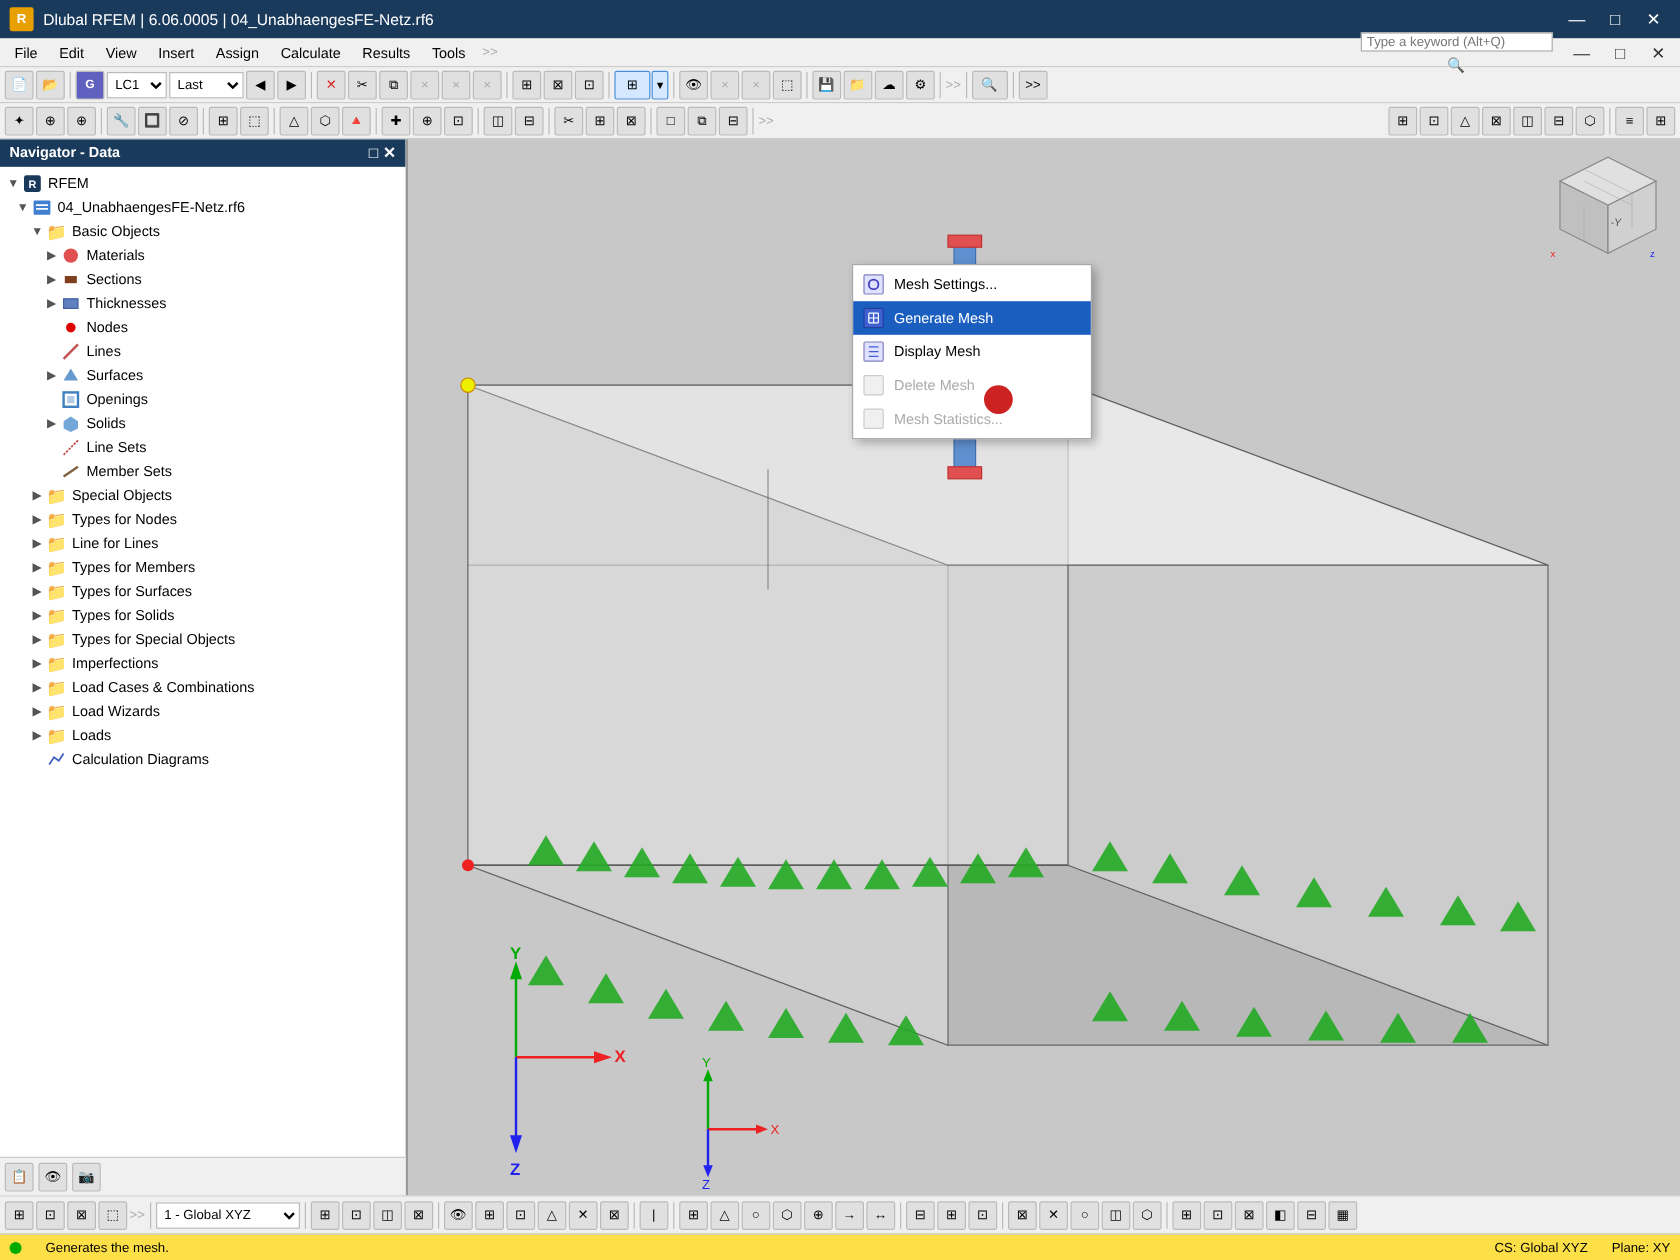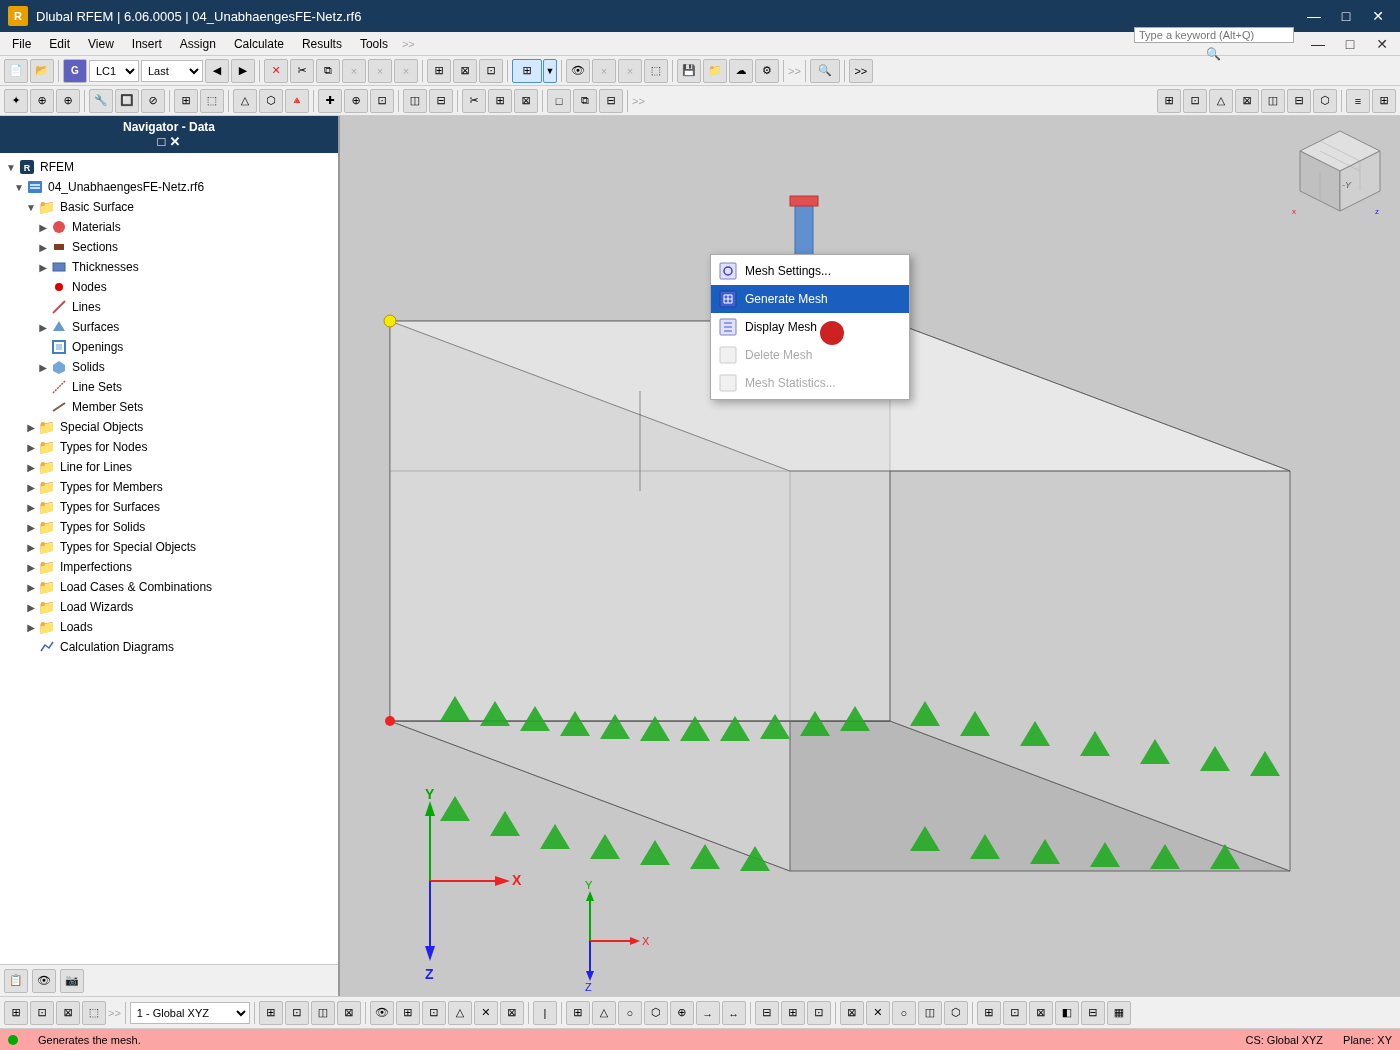--- a/index.html
+++ b/index.html
@@ -100,25 +100,23 @@
       border-right: 2px solid #999;
       display: flex;
       flex-direction: column;
       overflow: hidden;
     }
     .nav-header {
       background: #1a3a5c;
       color: white;
       padding: 4px 8px;
       display: flex;
-      align-items: center;
       justify-content: space-between;
       font-weight: bold;
       font-size: 12px;
-      flex-direction: column;
     }
     .nav-header-controls { display: flex; gap: 4px; }
     .nav-ctrl-btn { color: white; cursor: pointer; font-size: 13px; }
     .nav-tree {
       flex: 1;
       overflow-y: auto;
       padding: 4px 0;
     }
     .tree-item {
       display: flex;
@@ -143,21 +141,21 @@
     .viewport {
       flex: 1;
       background: #c8c8c8;
       position: relative;
       overflow: hidden;
     }
 
     
     .context-menu {
       position: absolute;
-      top: 138px;
+      top: 104px;
       left: 370px;
       background: white;
       border: 1px solid #aaa;
       box-shadow: 3px 3px 8px rgba(0,0,0,0.3);
       z-index: 100;
       min-width: 200px;
       padding: 2px 0;
     }
     .ctx-item {
       display: flex;
@@ -175,21 +173,21 @@
     .cube-nav {
       position: absolute;
       top: 10px;
       right: 10px;
       width: 100px;
       height: 100px;
     }
 
     
     .status-bar {
-      background: #fca5a5;
+      background: #fde047;
       border-top: 1px solid #ccc;
       height: 22px;
       display: flex;
       align-items: center;
       padding: 0 8px;
       font-size: 11px;
       gap: 20px;
     }
     .status-item { display: flex; align-items: center; gap: 4px; }
     .status-dot { width: 10px; height: 10px; background: #00aa00; border-radius: 50%; }
@@ -401,21 +399,21 @@
               <line x1="3" y1="6" x2="13" y2="6" stroke="white" stroke-width="1.5"></line>
               <line x1="3" y1="9" x2="13" y2="9" stroke="white" stroke-width="1.5"></line>
             </svg>
         </span>
         <span class="tree-label">04_UnabhaengesFE-Netz.rf6</span>
       </div>
 
       <div class="tree-item indent-2">
         <span class="tree-toggle">▼</span>
         <span class="tree-icon icon-folder">📁</span>
-        <span class="tree-label">Basic Surface</span>
+        <span class="tree-label">Basic Objects</span>
       </div>
 
       <div class="tree-item indent-3">
         <span class="tree-toggle">▶</span>
         <span class="tree-icon">
           <svg width="16" height="16">
               <circle cx="8" cy="8" r="6" fill="#e05050"></circle>
             </svg>
         </span>
         <span class="tree-label">Materials</span>

